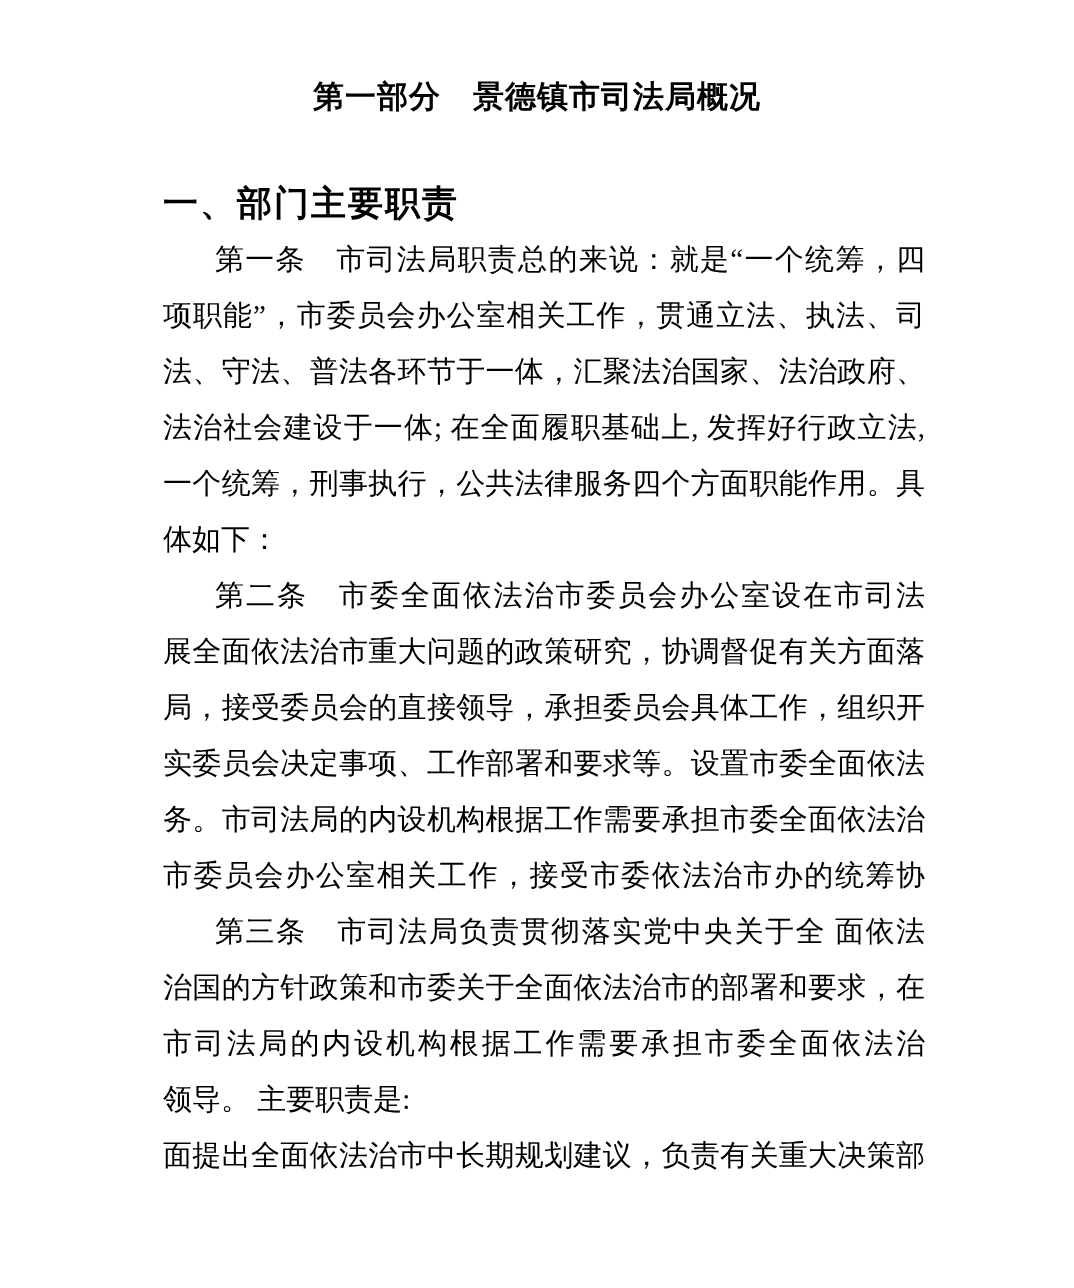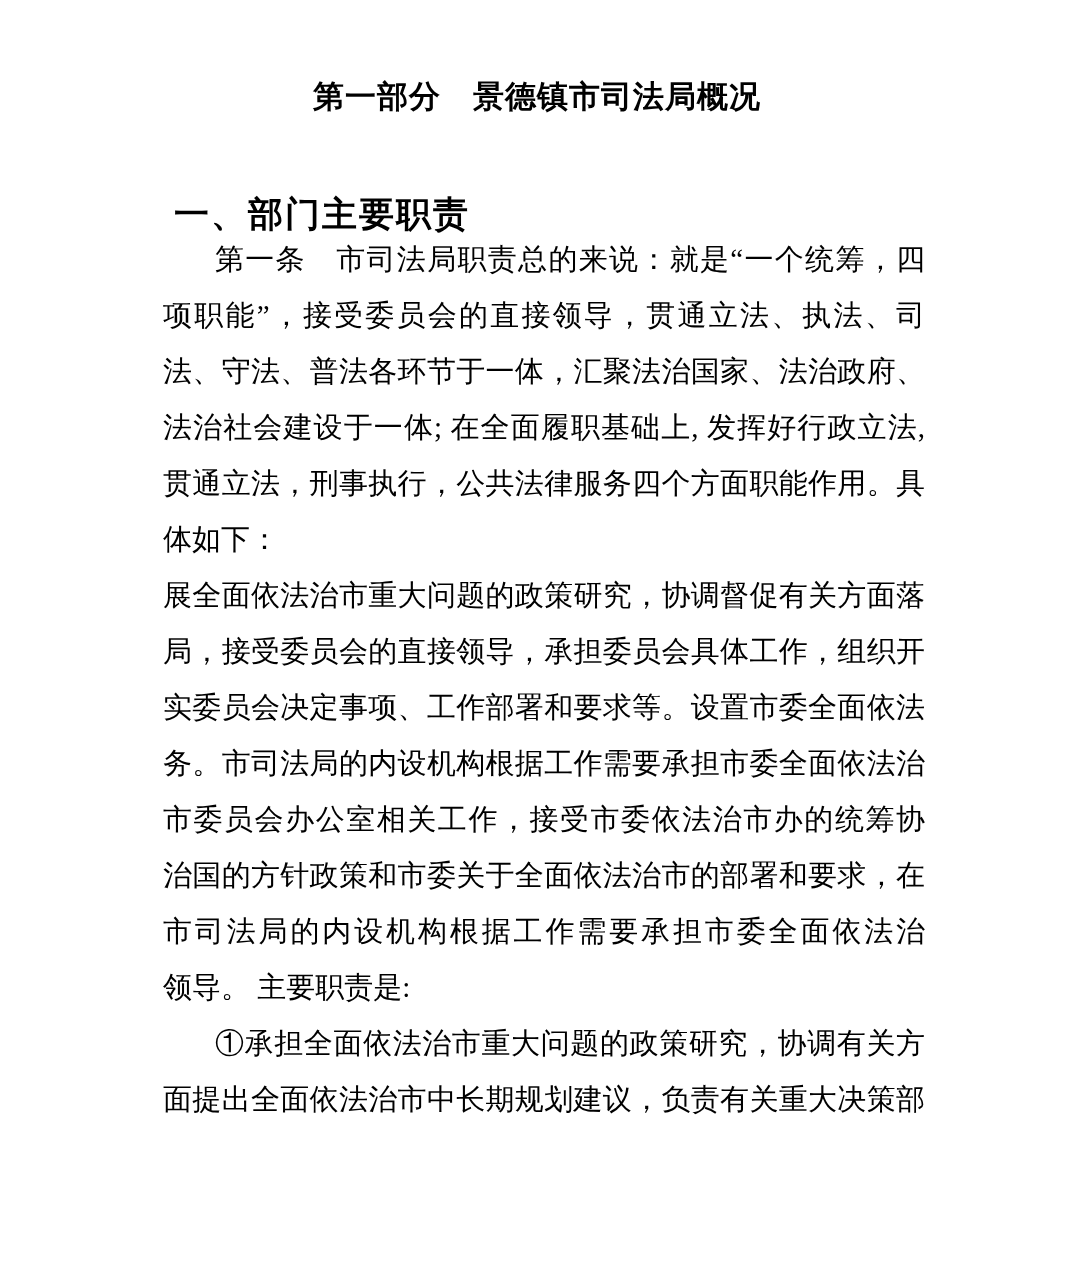--- a/index.html
+++ b/index.html
@@ -22,21 +22,21 @@
     font-family: "Liberation Sans", "DejaVu Sans", sans-serif;
     font-weight: bold;
     font-size: 31px;
     line-height: 34px;
     letter-spacing: 1px;
   }
   .section-heading {
     position: absolute;
     top: 184px;
     left: 163px;
-    margin: 11px;
+    margin: 0;
     font-family: "Liberation Sans", "DejaVu Sans", sans-serif;
     font-weight: bold;
     font-size: 35px;
     line-height: 38px;
     letter-spacing: 2px;
   }
   .doc-body {
     position: absolute;
     top: 231px;
     left: 163px;
@@ -58,29 +58,30 @@
   }
 </style>
 </head>
 <body>
 
 <div class="page">
   <h1 class="doc-title">第一部分　景德镇市司法局概况</h1>
   <h2 class="section-heading">一、部门主要职责</h2>
   <div class="doc-body">
       <div class="line indent">第一条　市司法局职责总的来说：就是“一个统筹，四</div>
-      <div class="line">项职能”，接受委员会的直接领导，贯通立法、执法、司</div>
+      <div class="line">项职能”，市委员会办公室相关工作，贯通立法、执法、司</div>
       <div class="line">法、守法、普法各环节于一体，汇聚法治国家、法治政府、</div>
       <div class="line">法治社会建设于一体; 在全面履职基础上, 发挥好行政立法,</div>
-      <div class="line">贯通立法，刑事执行，公共法律服务四个方面职能作用。具</div>
+      <div class="line">一个统筹，刑事执行，公共法律服务四个方面职能作用。具</div>
       <div class="line last">体如下：</div>
+      <div class="line indent">第二条　市委全面依法治市委员会办公室设在市司法</div>
       <div class="line">展全面依法治市重大问题的政策研究，协调督促有关方面落</div>
       <div class="line">局，接受委员会的直接领导，承担委员会具体工作，组织开</div>
       <div class="line">实委员会决定事项、工作部署和要求等。设置市委全面依法</div>
       <div class="line">务。市司法局的内设机构根据工作需要承担市委全面依法治</div>
       <div class="line">市委员会办公室相关工作，接受市委依法治市办的统筹协调。</div>
+      <div class="line indent">第三条　市司法局负责贯彻落实党中央关于全 面依法</div>
       <div class="line">治国的方针政策和市委关于全面依法治市的部署和要求，在</div>
       <div class="line">市司法局的内设机构根据工作需要承担市委全面依法治</div>
       <div class="line last">领导。 主要职责是:</div>
-      <div class="line indent">①承担全面依法治市重大问题的政策研究，协调有关方</div>
       <div class="line">面提出全面依法治市中长期规划建议，负责有关重大决策部</div>
     </div>
 </div>
 
 </body></html>

